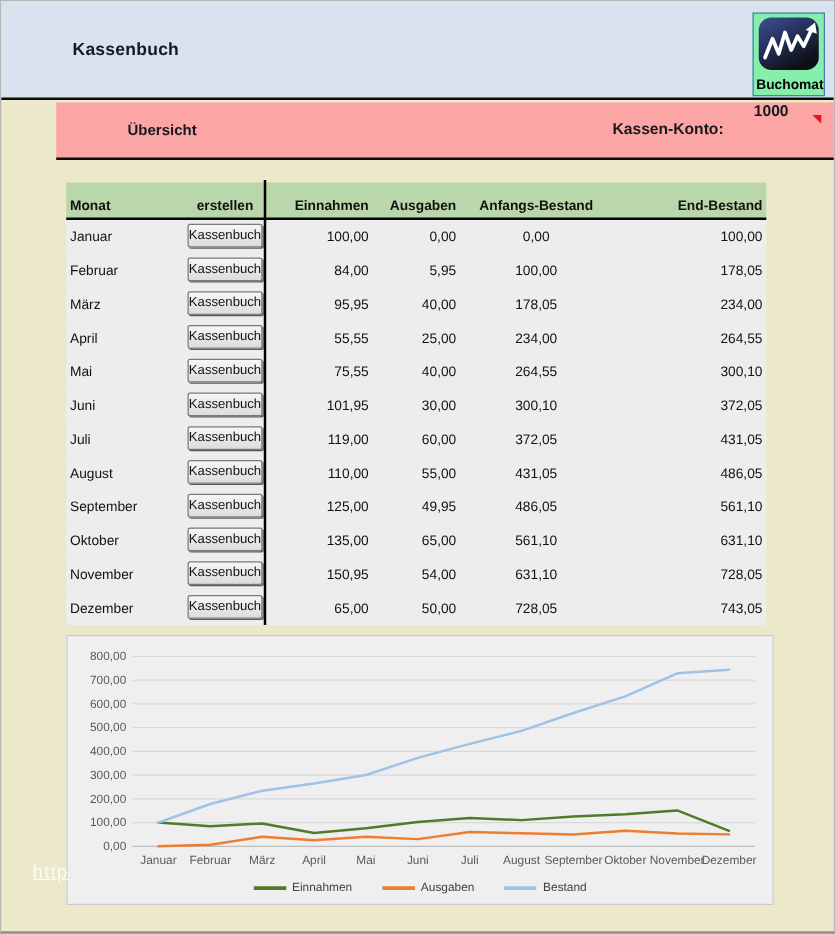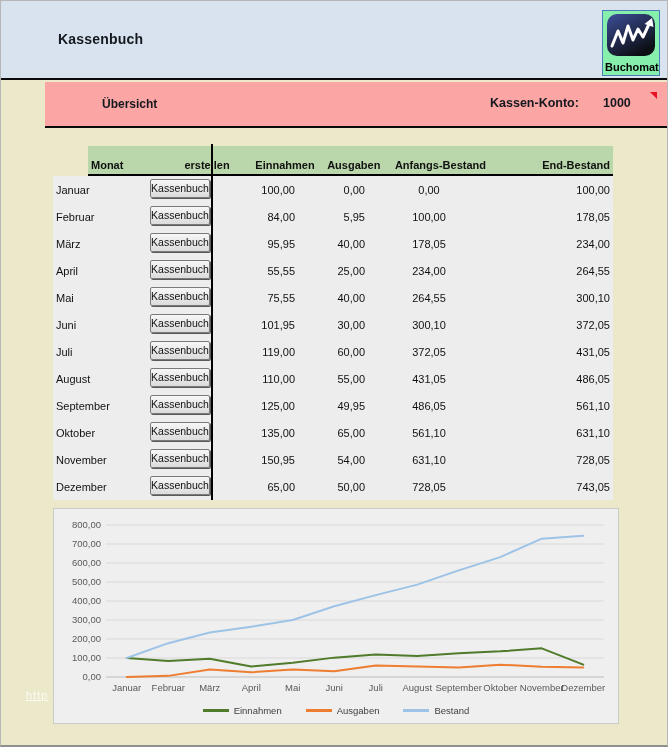--- a/index.html
+++ b/index.html
@@ -38,21 +38,21 @@
   }
   .form-button {
     position:absolute; left:257px; top:7px; width:158px; height:28px;
     background:linear-gradient(#fbfbfb,#e3e3e3);
     border:1px solid #8f8f8f; border-radius:1px;
     box-shadow:1px 1px 0 #6d6d6d;
     font-family:"Liberation Sans", sans-serif;
     font-size:11px; color:#111; cursor:pointer;
   }
   .account-label { position:absolute; left:445px; top:14px; font-size:12.5px; font-weight:bold; color:#14181f; }
-  .account-value { position:absolute; left:558px; top:14px; font-size:12.5px; font-weight:bold; color:#14181f; }
+  .account-value { position:absolute; left:558px; top:0; font-size:12.5px; font-weight:bold; color:#14181f; }
   .comment-marker {
     position:absolute; left:605px; top:10px; width:0; height:0;
     border-top:7px solid #e81123; border-left:7px solid transparent;
   }
   
   .sheet-table { position:absolute; left:52px; top:145px; width:560px; }
   .table-divider { position:absolute; left:158px; top:-2px; bottom:0; width:2px; background:#000; }
   .thead {
     display:flex; height:30px; background:#b9d7ab;
     border-bottom:2px solid #000; font-size:11px; font-weight:bold;
@@ -83,21 +83,21 @@
     background:#efefef; border:1px solid #cccccc;
   }
   .legend {
     position:absolute; left:0; right:0; bottom:7px;
     display:flex; justify-content:center; gap:24px; align-items:center;
   }
   .legend-item { display:flex; align-items:center; gap:5px; }
   .legend-swatch { width:26px; height:2.5px; }
   .legend-label { font-size:9.5px; color:#404040; }
   .watermark {
-    position:absolute; left:25px; top:688px; font-size:11px;
+    position:absolute; left:25px; top:688px; font-size:15px;
     color:rgba(255,255,255,0.8); letter-spacing:1px;text-decoration:underline;
   }
   svg text { font-family:"Liberation Sans", sans-serif; }
 </style>
 </head>
 <body>
 
 <div class="app-header">
   <div class="app-title">Kassenbuch</div>
   <div class="logo-box">
@@ -119,21 +119,21 @@
 </div>
 
 <div class="toolbar">
   <div class="toolbar-section">Übersicht</div>
   <div class="account-label">Kassen-Konto:</div>
   <div class="account-value">1000</div>
   <div class="comment-marker" style="border-top-color: rgb(232, 17, 35);"></div>
 </div>
 
 <div class="sheet-table">
-  <div class="thead" style="background: rgb(185, 215, 171); margin-left: 35px;">
+  <div class="thead" style="background: rgb(185, 215, 171);">
     <div class="c-month">Monat</div>
     <div class="c-make">erstellen</div>
     <div class="c-sp"></div>
     <div class="c-in">Einnahmen</div>
     <div class="c-out">Ausgaben</div>
     <div class="c-start">Anfangs-Bestand</div>
     <div class="c-end">End-Bestand</div>
   </div>
   <div id="table-body">
       <div class="trow">

